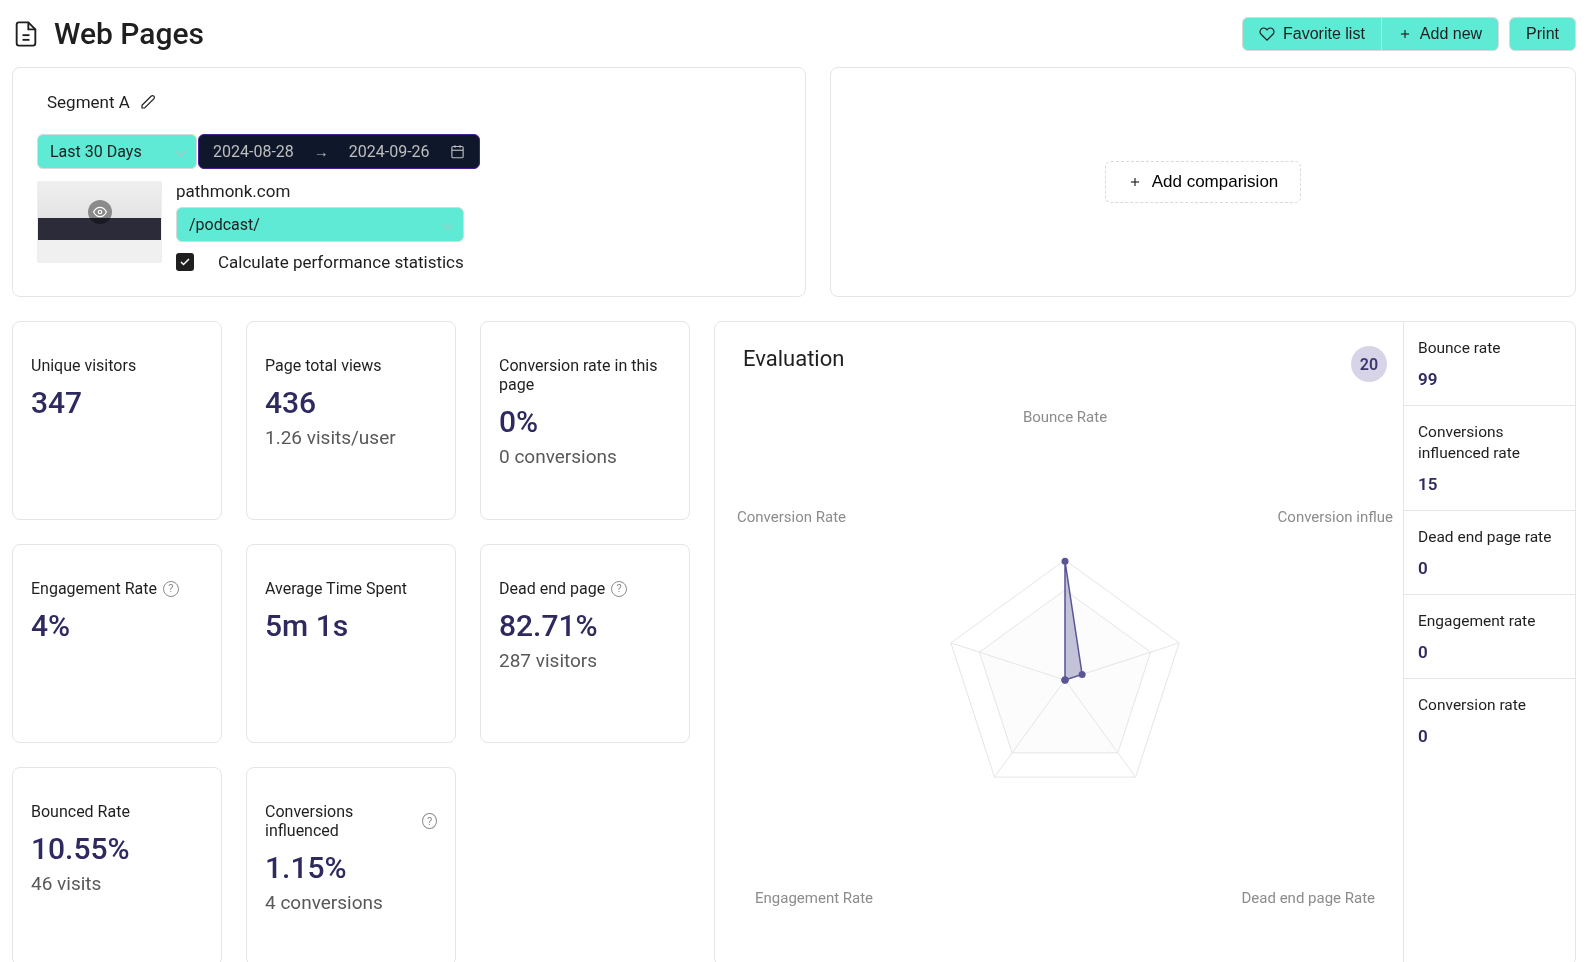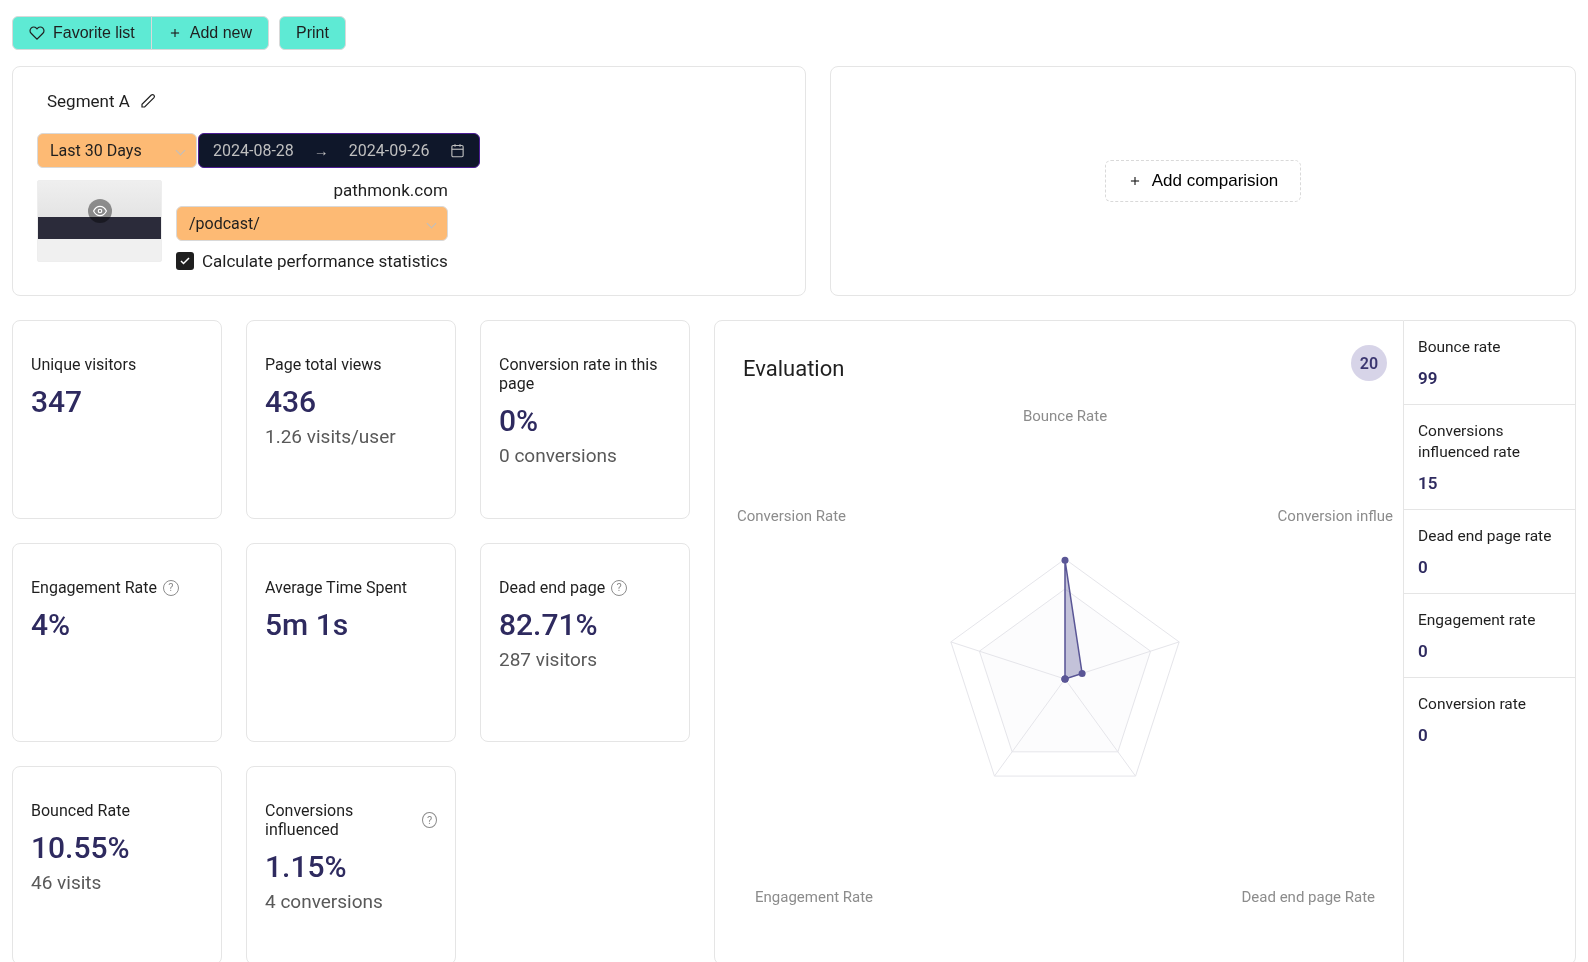--- a/index.html
+++ b/index.html
@@ -13,59 +13,68 @@
     .btn-group .btn { border-radius: 0; margin-left: -1px; }
     .btn-group .btn:first-child { border-radius: 6px 0 0 6px; margin-left: 0; }
     .btn-group .btn:last-child { border-radius: 0 6px 6px 0; }
     .row { display: flex; gap: 24px; }
     .panel { border: 1px solid #e5e5e5; border-radius: 8px; background: #fff; }
     .segment-panel { flex: 1; padding: 24px; }
     .compare-panel { flex: 1; display: flex; align-items: center; justify-content: center; }
     .segment-title { display: flex; align-items: center; gap: 10px; margin-bottom: 22px; }
     .segment-title span { font-size: 17px; }
     .seg-controls { display: flex; gap: 2px; margin-bottom: 12px; }
-    .select { display: inline-flex; align-items: center; justify-content: space-between; border: 1px solid #d9d9d9; border-radius: 6px; padding: 7px 12px; font-size: 16px; min-width: 160px; background: #fdba74; cursor: pointer; }
+    .select { display: inline-flex; align-items: center; justify-content: space-between; border: 1px solid #d9d9d9; border-radius: 6px; padding: 7px 12px; font-size: 16px; min-width: 160px; background: #5eead4; cursor: pointer; }
     .daterange { display: inline-flex; align-items: center; gap: 20px; border: 1px solid #4c1d95; border-radius: 6px; padding: 0 14px; font-size: 16px; color: #bfbfbf; background: #0f172a; margin-left: -1px; cursor: pointer; }
     .site-row { display: flex; align-items: flex-start; gap: 14px; }
     .thumb { width: 125px; height: 82px; background: linear-gradient(180deg, #efefef 0%, #e4e4e4 45%, #2b2b3a 45%, #2b2b3a 72%, #f0f0f0 72%); border: 1px solid #eee; border-radius: 2px; position: relative; }
     .thumb-eye { position: absolute; left: 50%; top: 38%; transform: translate(-50%, -50%); width: 24px; height: 24px; border-radius: 50%; background: rgba(0,0,0,0.4); display:flex;align-items:center;justify-content:center; }
     .site-info { display: flex; flex-direction: column; gap: 6px; }
-    .domain-txt { font-size: 17px; color: #1f1f1f; text-align: right; }
+    .domain-txt { font-size: 17px; color: #1f1f1f; }
     .page-select { min-width: 230px; }
-    .chk-row { display: flex; align-items: center; gap: 8px; margin-top: 4px; }
+    .chk-row { display: flex; align-items: center; gap: 24px; margin-top: 4px; }
     .chk { width: 18px; height: 18px; border-radius: 3px; background: #1f1f1f; display: inline-flex; align-items: center; justify-content: center; cursor: pointer; }
     .add-comparison { border: 1px dashed #d9d9d9; background: #fff; padding: 10px 22px; border-radius: 6px; font-size: 17px; display: inline-flex; align-items: center; gap: 10px; cursor: pointer; }
 
     .metrics { display: grid; grid-template-columns: repeat(3, 1fr); gap: 24px; margin-top: 24px; width: 678px; }
     .metric { border: 1px solid #e5e5e5; border-radius: 8px; padding: 34px 18px 20px 18px; height: 199px; }
     .metric-label { font-size: 16px; color: #1f1f1f; display: flex; align-items: center; gap: 6px; margin-bottom: 10px; }
     .metric-value { font-size: 30px; font-weight: 500; color: #2e2a5f; margin-bottom: 6px; }
     .metric-sub { font-size: 19px; color: #595959; }
 
     .right-col { margin-top: 24px; flex: 1; display: flex; }
     .eval-panel { border: 1px solid #e5e5e5; border-radius: 8px 0 0 8px; flex: 1; padding: 24px 16px 16px 28px; display: flex; flex-direction: column; }
-    .eval-head { display: flex; align-items: flex-end; justify-content: space-between; margin-bottom: 8px; }
+    .eval-head { display: flex; align-items: flex-start; justify-content: space-between; margin-bottom: 8px; }
     .eval-title { font-size: 22px; color: #1f1f1f; }
     .score-badge { width: 36px; height: 36px; border-radius: 50%; background: #d7d4e8; color: #3b3670; font-weight: 600; display: inline-flex; align-items: center; justify-content: center; font-size: 16px; }
     .radar-wrap { flex: 1; position: relative; display: flex; align-items: center; justify-content: center; }
     .radar-label { position: absolute; font-size: 15px; color: #8c8c8c; white-space: nowrap; }
     .side-list { width: 172px; border: 1px solid #e5e5e5; border-left: none; border-radius: 0 8px 8px 0; display: flex; flex-direction: column; }
     .side-item { border-bottom: 1px solid #e5e5e5; padding: 16px 14px; }
     .side-item:last-child { border-bottom: none; }
     .side-label { font-size: 15.5px; color: #1f1f1f; margin-bottom: 10px; line-height: 1.35; }
     .side-value { font-size: 17px; font-weight: 600; color: #2e2a5f; }
 
     .chev { border-style: solid; border-width: 0 1.5px 1.5px 0; padding: 3px; transform: rotate(45deg); display: inline-block; color: #bfbfbf;}
     .arrow-r { font-size: 15px; color: #bfbfbf; }
     .help { width:16px;height:16px;border:1px solid #8c8c8c;border-radius:50%;display:inline-flex;align-items:center;justify-content:center;font-size:11px;color:#8c8c8c; }
   </style>
 </head>
 <body>
 
 <div class="header">
+  <div class="title-wrap">
+    <svg width="28" height="28" viewBox="0 0 24 24" fill="none" stroke="#1f1f1f" stroke-width="1.6">
+        <path d="M14 2H6a2 2 0 0 0-2 2v16a2 2 0 0 0 2 2h12a2 2 0 0 0 2-2V8z"></path>
+        <polyline points="14 2 14 8 20 8"></polyline>
+        <line x1="9" y1="13" x2="15" y2="13"></line>
+        <line x1="9" y1="17" x2="15" y2="17"></line>
+      </svg>
+    <h1 class="title">Web Pages</h1>
+  </div>
   <div class="header-buttons">
     <div class="btn-group">
       <button class="btn">
         <svg width="16" height="16" viewBox="0 0 24 24" fill="none" stroke="#1f1f1f" stroke-width="1.8">
             <path d="M20.84 4.61a5.5 5.5 0 0 0-7.78 0L12 5.67l-1.06-1.06a5.5 5.5 0 1 0-7.78 7.78L12 21.23l8.84-8.84a5.5 5.5 0 0 0 0-7.78z"></path>
           </svg>
         <span>Favorite list</span>
       </button>
       <button class="btn">
         <svg width="14" height="14" viewBox="0 0 24 24" fill="none" stroke="#1f1f1f" stroke-width="2">

